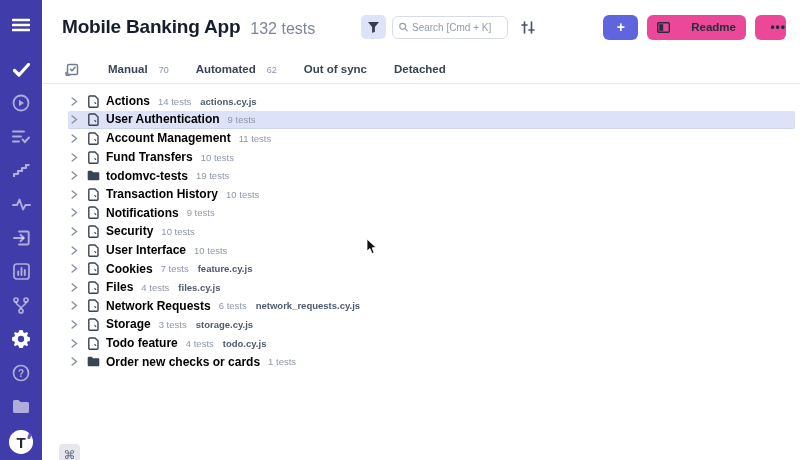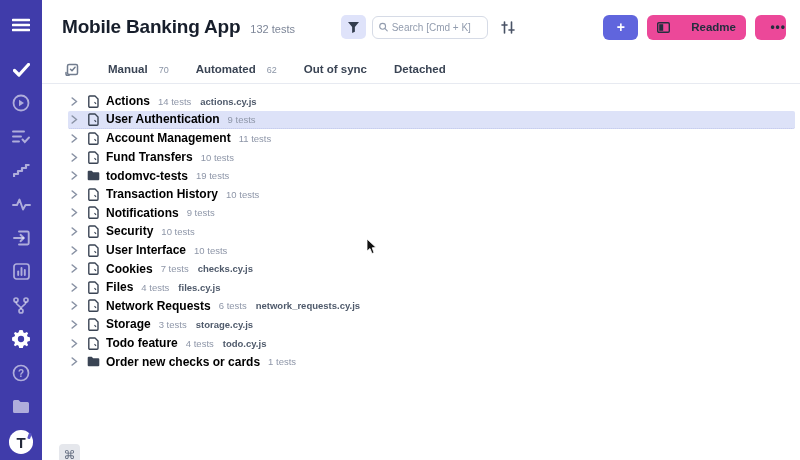--- a/index.html
+++ b/index.html
@@ -41,21 +41,21 @@
   }
 
   
   .main { flex: 1; display: flex; flex-direction: column; position: relative; }
 
   .header {
     display: flex; align-items: center;
     height: 54px; padding: 0 14px 0 20px;
   }
   .title { font-size: 19px; font-weight: 800; color: #171e2b; letter-spacing: -.2px; }
-  .tests-count { font-size: 11px; color: #7d8698; margin-left: 10px; margin-top: 4px; }
+  .tests-count { font-size: 16px; color: #7d8698; margin-left: 10px; margin-top: 4px; }
 
   .filter-btn {
     margin-left: 46px;
     width: 25px; height: 24px; border: none; border-radius: 5px;
     background: #dfe3fa; color: #333d4e;
     display: flex; align-items: center; justify-content: center; cursor: pointer;
   }
   .search-box {
     margin-left: 6px;
     width: 116px; height: 23px;
@@ -470,21 +470,21 @@
     </span>
     <span class="row-icon is-file">
       <svg class="ic-file" width="11" height="13" viewBox="0 0 11 13">
             <path d="M1.8 1 H7 L10 4 V11.2 A1 1 0 0 1 9 12.2 H1.8 A1 1 0 0 1 .8 11.2 V2 A1 1 0 0 1 1.8 1 Z" stroke="currentColor" stroke-width="1.4" fill="none" stroke-linejoin="round"></path>
             <path d="M6.5 7.2 L8 8.8" stroke="currentColor" stroke-width="1.2"></path>
           </svg>
 
     </span>
     <span class="row-name">Cookies</span>
     <span class="row-count">7 tests</span>
-    <span class="row-file">checks.cy.js</span>
+    <span class="row-file">feature.cy.js</span>
   </div>
 
   <div class="row">
     <span class="row-chevron">
       <svg width="7" height="9" viewBox="0 0 7 9">
             <path d="M1.2 1 L5.5 4.5 L1.2 8" stroke="currentColor" stroke-width="1.6" fill="none" stroke-linecap="round" stroke-linejoin="round"></path>
           </svg>
     </span>
     <span class="row-icon is-file">
       <svg class="ic-file" width="11" height="13" viewBox="0 0 11 13">

